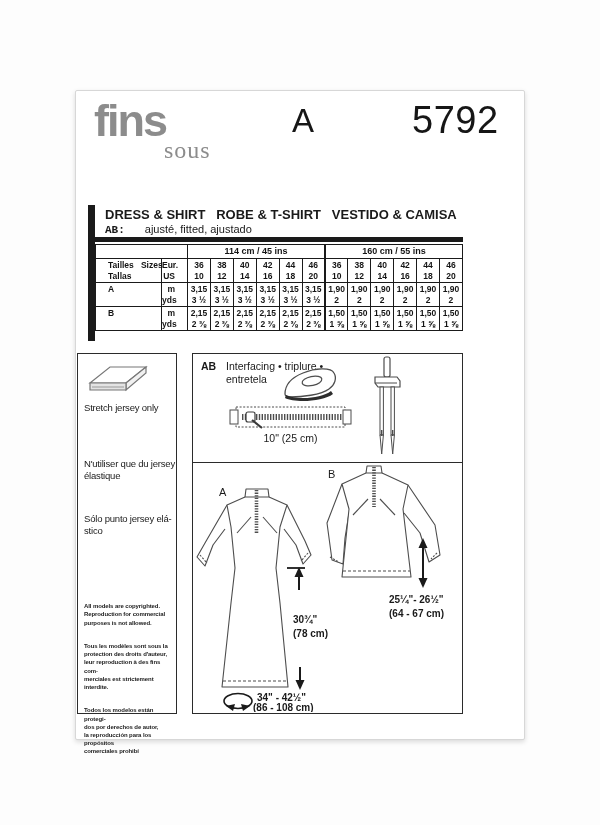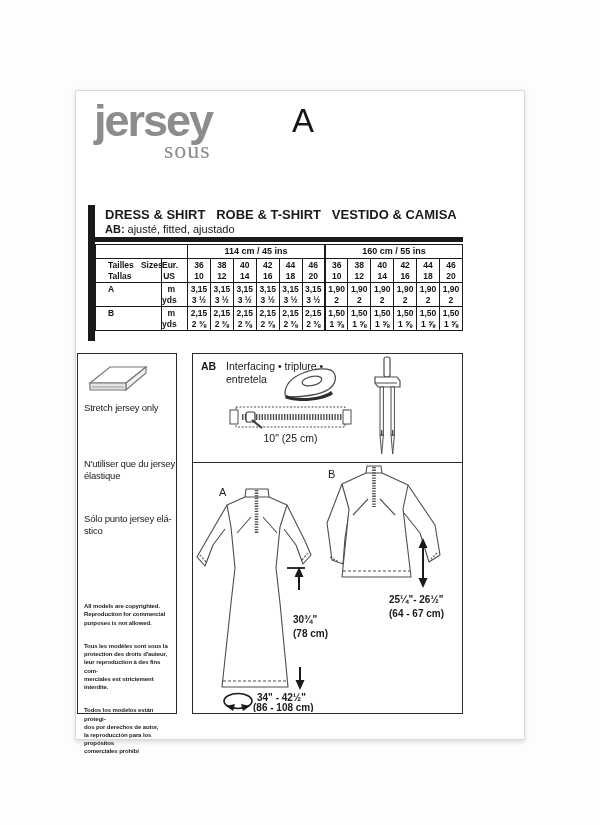--- a/index.html
+++ b/index.html
@@ -11,21 +11,21 @@
   
   .brand { position:absolute; left:18px; top:4px; font-size:45px; font-weight:bold; color:#8c8c8c; letter-spacing:-2px; }
   .brand-sub { position:absolute; left:88px; top:46px; font-family:"Liberation Serif", serif; font-size:24px; color:#8c8c8c; letter-spacing:1px; }
   .view-letter { position:absolute; left:216px; top:11px; font-size:33px; color:#161616; }
   .pattern-number { position:absolute; left:336px; top:8px; width:86px; text-align:right; font-size:38px; color:#161616; letter-spacing:0.5px; }
 
   
   .vbar { position:absolute; left:12px; top:114px; width:7px; height:136px; background:#1a1a1a; }
   .title-main { position:absolute; left:29px; top:116px; font-size:13px; font-weight:bold; color:#1a1a1a; white-space:pre; }
   .title-sub { position:absolute; left:29px; top:132px; font-size:11px; color:#1a1a1a; }
-  .title-sub .pfx { font-weight:bold; margin-right:3px; }
+  .title-sub .pfx { font-weight:bold; margin-right:20px;font-family:Liberation Mono, monospace; }
   .hbar { position:absolute; left:19px; top:146px; width:368px; height:4.5px; background:#1a1a1a; }
 
   
   table.yardage { position:absolute; left:19px; top:153px; width:368px; border-collapse:collapse; table-layout:fixed;
                   font-size:8.5px; font-weight:bold; color:#141414; border:1.5px solid #1a1a1a; }
   table.yardage td { border:1px solid #1a1a1a; text-align:center; padding:1px 0; line-height:10.5px; }
   table.yardage td.g { border-left:2.5px solid #1a1a1a; }
   table.yardage td.lbl { text-align:left; padding-left:12px; vertical-align:top; white-space:pre; }
   table.yardage td.unit { text-align:right; padding-right:12px; }
   table.yardage tr.ghead td { height:14px; font-size:9px; }
@@ -47,23 +47,24 @@
   .zipper-label { position:absolute; left:35px; top:78px; width:125px; text-align:center; font-size:10.5px; color:#1a1a1a; }
 
   svg text { font-family:"Liberation Sans", sans-serif; }
 </style>
 </head>
 <body>
 
 <div class="stage">
   <div class="card">
 
-    <div class="brand">jersey</div>
+    <div class="brand">fins</div>
     <div class="brand-sub">sous</div>
     <div class="view-letter">A</div>
+    <div class="pattern-number">5792</div>
 
     <div class="vbar"></div>
     <div class="title-main">DRESS &amp; SHIRT   ROBE &amp; T-SHIRT   VESTIDO &amp; CAMISA</div>
     <div class="title-sub">
       <span class="pfx">AB:</span><span>ajusté, fitted, ajustado</span>
     </div>
     <div class="hbar"></div>
 
     <table class="yardage">
       <colgroup>

